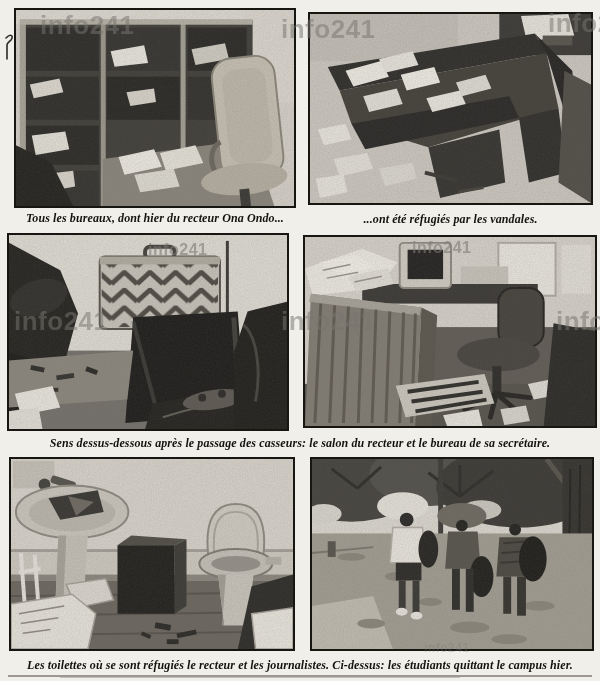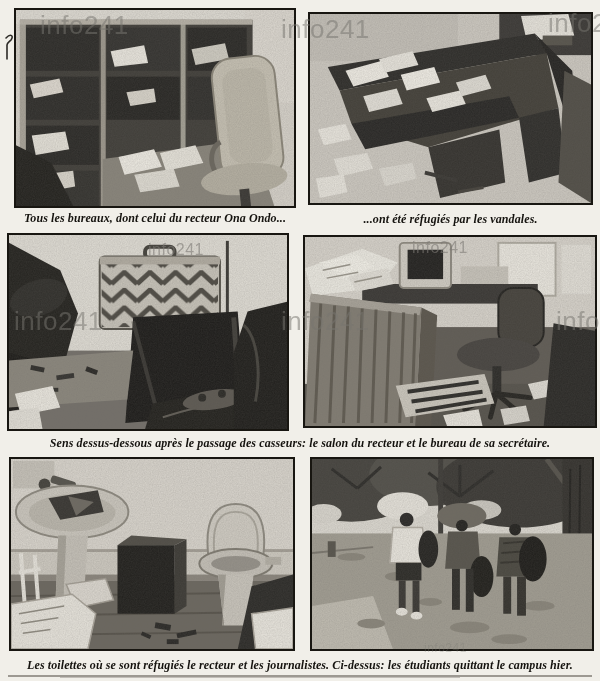--- a/index.html
+++ b/index.html
@@ -33,21 +33,21 @@
     text-align:center;
     letter-spacing:0.1px;
   }
   .cap1{left:14px;top:211px;width:282px;}
   .cap2{left:308px;top:212px;width:285px;}
   .cap3{left:0px;top:436px;width:600px;}
   .cap4{left:0px;top:658px;width:600px;}
   .wm{
     position:absolute;
     font-family:"Liberation Sans", sans-serif;
-    font-weight:400;
+    font-weight:700;
     color:rgba(118,116,112,0.52);
     letter-spacing:0.5px;
     white-space:nowrap;
     pointer-events:none;
   }
   .wm-big{font-size:26px;line-height:26px;}
   .wm-small{font-size:16px;line-height:16px;color:rgba(125,122,117,0.6);}
   .wm-tiny{font-size:12px;line-height:12px;color:rgba(120,118,114,0.3);}
   .scan-rule{
     position:absolute;left:8px;top:675px;width:584px;height:2px;
@@ -392,21 +392,21 @@
       <circle cx="206" cy="72" r="6" fill="#23221f"></circle>
       <path d="M190,80 L222,80 L225,120 L187,120 Z" fill="#4a4840"></path>
       <path d="M194,86 L220,84 M192,96 L221,94 M191,106 L222,104" stroke="#35332d" stroke-width="2"></path>
       <ellipse cx="224" cy="102" rx="14" ry="23" fill="#1e1d1a"></ellipse>
       <rect x="194" y="120" width="8" height="38" fill="#34322d"></rect>
       <rect x="208" y="120" width="9" height="40" fill="#34322d"></rect>
       <rect width="284" height="194" filter="url(#g6)" opacity="0.5"></rect>
     </svg>
   </figure>
 
-  <div class="caption cap1">Tous les bureaux, dont celui du recteur Ona Ondo...</div>
+  <div class="caption cap1">Tous les bureaux, dont hier du recteur Ona Ondo...</div>
   <div class="caption cap2">...ont été réfugiés par les vandales.</div>
   <div class="caption cap4">Les toilettes où se sont réfugiés le recteur et les journalistes. Ci-dessus: les étudiants quittant le campus hier.</div>
   <div class="caption cap3">Sens dessus-dessous après le passage des casseurs: le salon du recteur et le bureau de sa secrétaire.</div>
 
   <span class="wm wm-big" style="left:40px;top:12px;">info241</span>
   <span class="wm wm-big" style="left:281px;top:16px;">info241</span>
   <span class="wm wm-big" style="left:548px;top:10px;">info241</span>
   <span class="wm wm-small" style="left:148px;top:242px;">info241</span>
   <span class="wm wm-small" style="left:412px;top:240px;">info241</span>
   <span class="wm wm-big" style="left:14px;top:308px;">info241</span>

